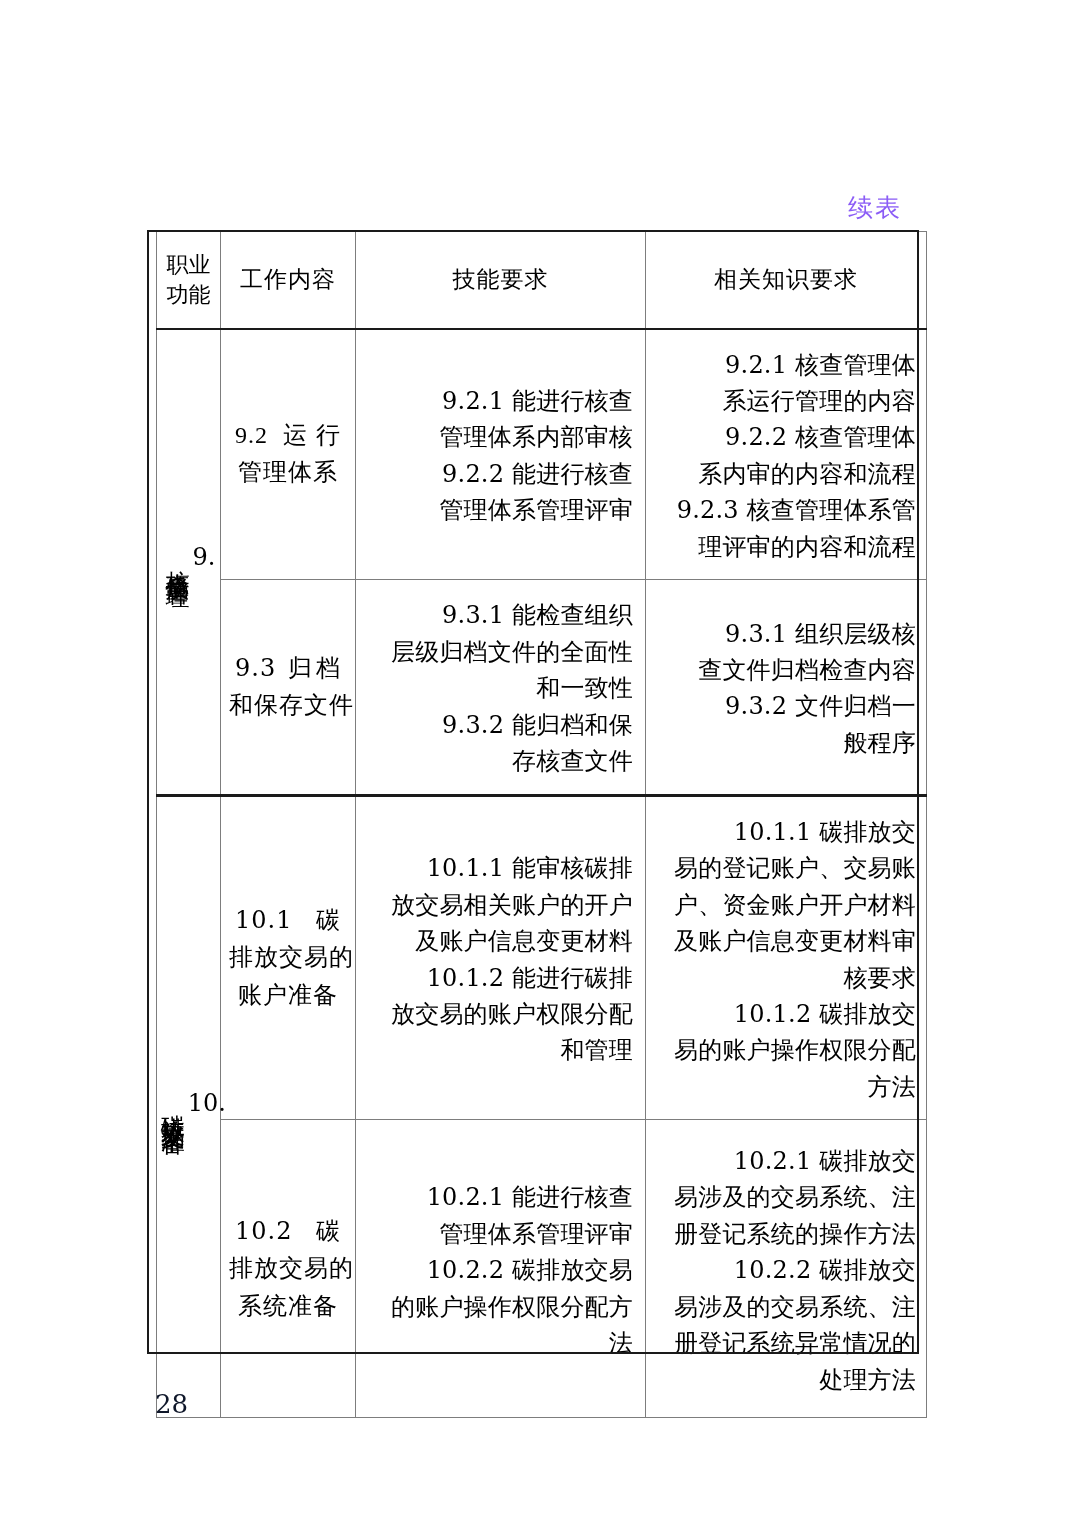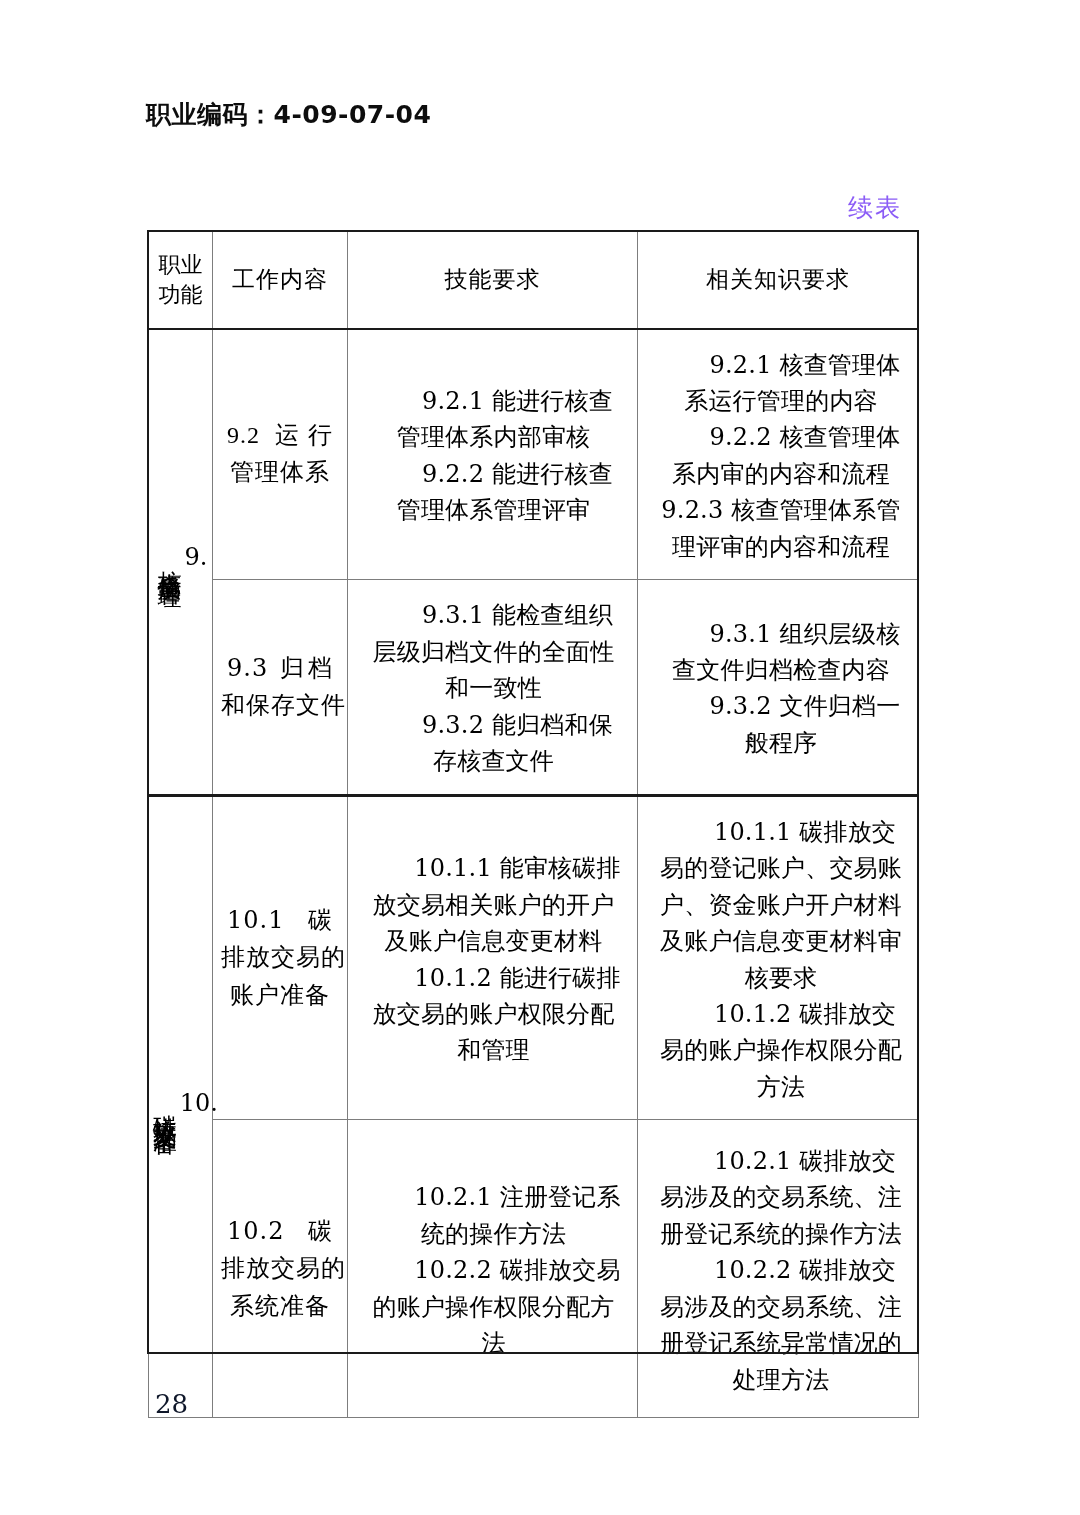--- a/index.html
+++ b/index.html
@@ -58,20 +58,21 @@
   .skill-table td, .skill-table th {
     border: 1px solid #7d7d7d;
     padding: 0;
     vertical-align: middle;
     font-weight: normal;
     background: #ffffff;
   }
   
   .skill-table {
     outline: none;
+    margin-left: 8px;
   }
   .frame {
     position: absolute;
     left: 147px;
     top: 230px;
     width: 772px;
     height: 1124px;
     border: 2px solid #1a1a1a;
     pointer-events: none;
   }
@@ -138,21 +139,21 @@
     white-space: normal;
     padding: 0 6px;
   }
 
   
   td.req-cell {
     font-size: 24px;
     line-height: 1.52;
     letter-spacing: 0.2px;
     padding: 17px 12px 14px 14px;
-    text-align: center;
+    text-align: right;
   }
   td.req-cell p {
     margin: 0;
     text-indent: 2em;
   }
   td.req-cell p.noindent {
     text-indent: 0;
   }
   td.know-cell {
     padding-left: 16px;
@@ -171,21 +172,20 @@
     top: 1389px;
     font-size: 26px;
     color: #0f172a;
   }
 </style>
 </head>
 <body>
 
 <div class="page">
 
-  <div class="running-head">职业编码：4-09-07-04</div>
 
   <div class="continued-label">续表</div>
 
   <table class="skill-table">
     <colgroup>
       <col class="c1">
         <col class="c2">
         <col class="c3">
         <col class="c4">
     </colgroup>
@@ -258,21 +258,21 @@
         </td>
       </tr>
 
       <tr>
         <td class="work-cell" style="height:298px;">
           <span class="wline spread">10.2 碳</span>
           <span class="wline">排放交易的</span>
           <span class="wline">系统准备</span>
         </td>
         <td class="req-cell">
-          <p>10.2.1 注册登记系统的操作方法</p>
+          <p>10.2.1 能进行核查管理体系管理评审</p>
           <p>10.2.2 碳排放交易的账户操作权限分配方法</p>
         </td>
         <td class="req-cell know-cell">
           <p>10.2.1 碳排放交易涉及的交易系统、注册登记系统的操作方法</p>
           <p>10.2.2 碳排放交易涉及的交易系统、注册登记系统异常情况的处理方法</p>
         </td>
       </tr>
 
     </tbody>
   </table>

